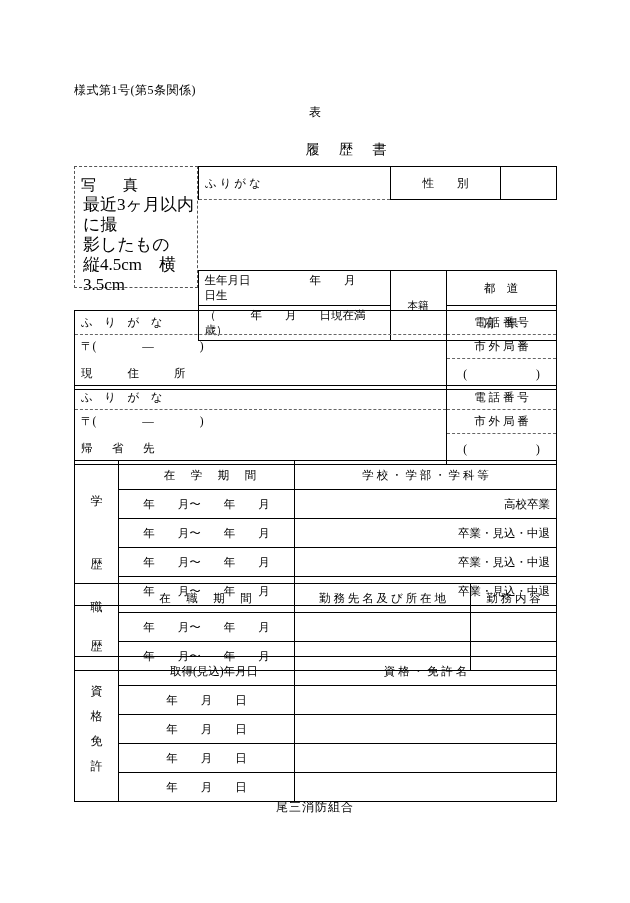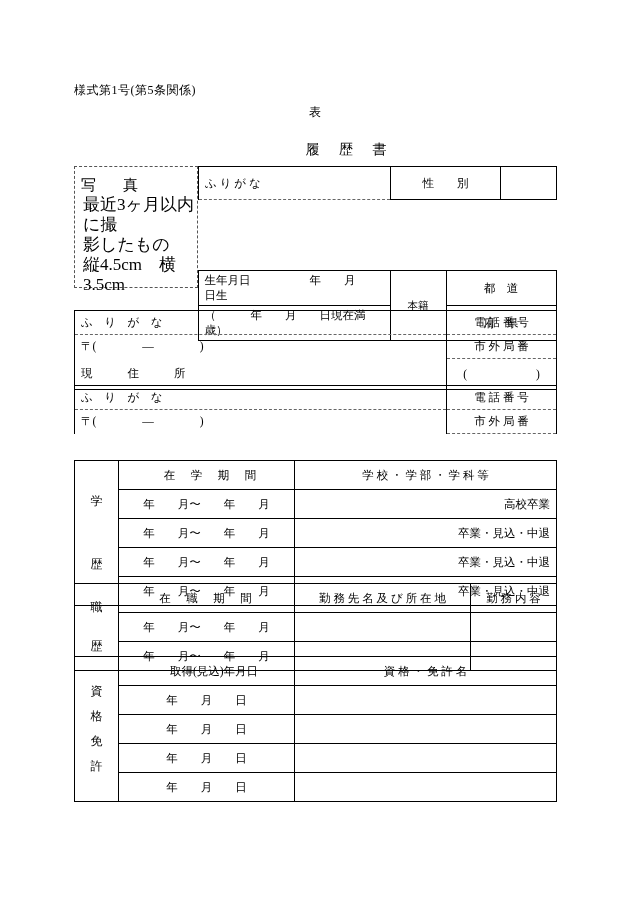--- a/index.html
+++ b/index.html
@@ -215,20 +215,24 @@
       <col style="width:110px">
     </colgroup>
     <tbody>
         <tr>
       <td class="pad dashed-b" style="height:19px;">ふ　り　が　な</td>
       <td class="pad c dashed-b" style="height:19px;">電 話 番 号</td>
     </tr>
     <tr>
       <td class="pad dashed-t noline-b" style="height:19px;">〒(　　　　―　　　　)</td>
       <td class="pad c dashed-t dashed-b" style="height:19px;">市 外 局 番</td>
+    </tr>
+    <tr>
+      <td class="pad noline-t sp4" style="height:26px;">帰　省　先</td>
+      <td class="pad c dashed-t" style="height:26px;">(　　　　　　)</td>
     </tr>
   </tbody>
     </table>
 
   <table class="block t-gaku" style="position:absolute;">
     <colgroup>
       <col style="width:44px">
       <col style="width:176px">
       <col style="width:262px">
     </colgroup>
@@ -324,14 +328,15 @@
       <td class="pad c" style="height:24px;">年　　月　　日</td>
       <td class="pad" style="height:24px;"></td>
     </tr>
     <tr>
       <td class="pad c" style="height:24px;">年　　月　　日</td>
       <td class="pad" style="height:24px;"></td>
     </tr>
   </tbody>
     </table>
 
+  <div class="footer">尾三消防組合</div>
 
 </div>
 
 </body></html>

